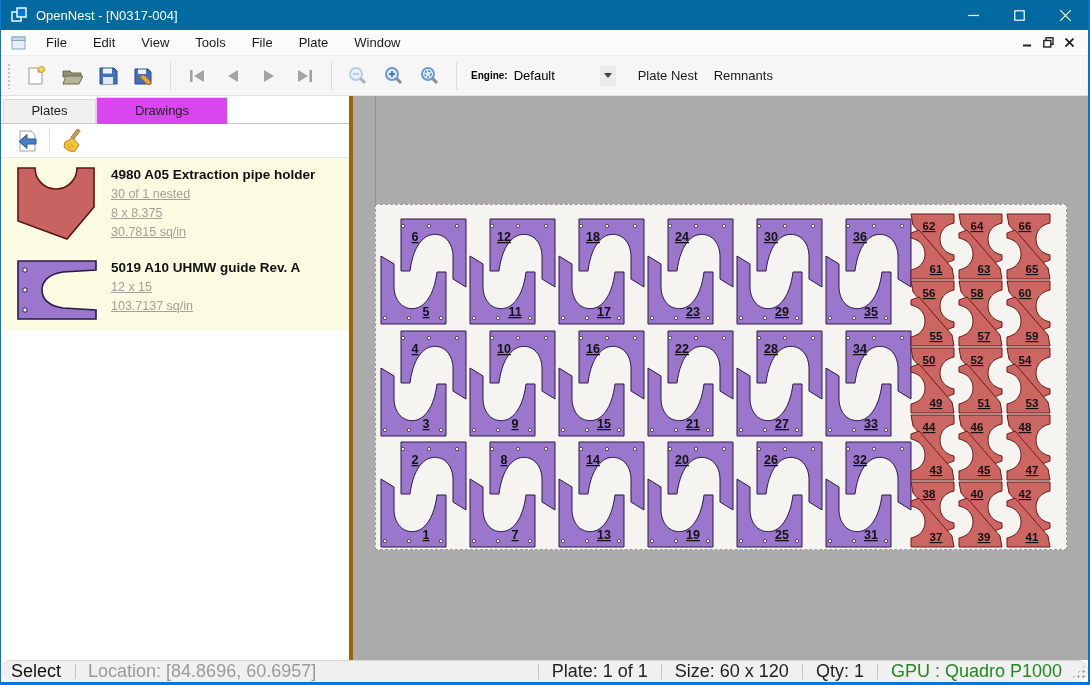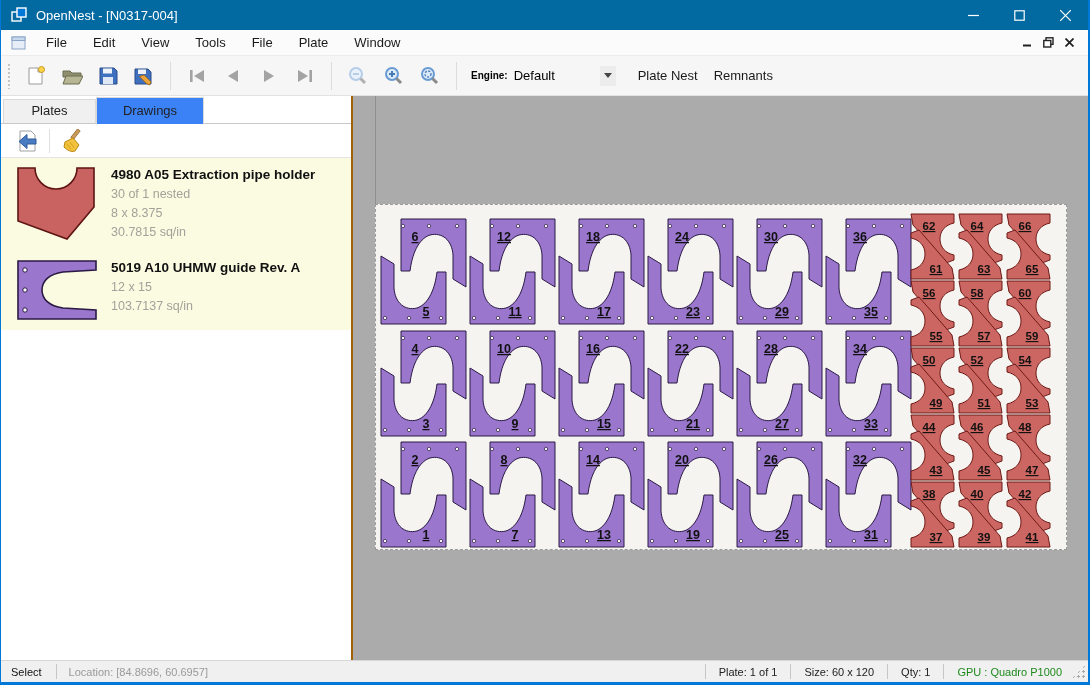--- a/index.html
+++ b/index.html
@@ -28,44 +28,44 @@
           background-image:radial-gradient(#c3c3c3 1px, transparent 1.2px); background-size:4px 4px; }
   .tool-btn { width:30px; height:30px; display:flex; align-items:center; justify-content:center; margin:0 3px; }
   .tsep { width:1px; height:28px; background:#dcdcdc; margin:0 8px; }
   .engine-label { font-size:10px; font-weight:bold; margin:0 6px 0 6px; }
   .engine-value { font-size:13px; width:86px; }
   .engine-drop { width:16px; height:20px; background:#ececec; display:flex; align-items:center; justify-content:center; margin-right:14px; }
   .flat-btn { font-size:13px; padding:5px 8px; color:#1a1a1a; }
 
   
   .main { flex:1 1 auto; display:flex; min-height:0; }
-  .left-panel { width:352px; flex:0 0 352px; background:#fff; display:flex; flex-direction:column; border-right:2px solid #a16207; }
+  .left-panel { width:352px; flex:0 0 352px; background:#fff; display:flex; flex-direction:column; border-right:4px solid #a16207; }
   .tabstrip { height:27px; display:flex; align-items:flex-end; background:#fff; padding-left:2px; flex:0 0 27px; }
   .tab { font-size:13px; padding:3px 0; text-align:center; border:1px solid #d9d9d9; border-bottom:none;
          background:#f0f0f0; height:24px; width:93px; color:#222; }
-  .tab.active { background:#3b82f6; height:27px; width:108px; padding-top:5px; position:relative; z-index:2; margin-bottom:-1px; }
+  .tab.active { background:#d946ef; height:27px; width:132px; padding-top:5px; position:relative; z-index:2; margin-bottom:-1px; }
   .panel-body { flex:1 1 auto; border-top:1px solid #c8c8c8; display:flex; flex-direction:column; min-height:0;justify-content:space-between; }
   .panel-toolbar { height:34px; display:flex; align-items:center; border-bottom:1px solid #e4e4e4; padding-left:12px; flex:0 0 34px;}
   .ptool-btn { width:28px; height:28px; display:flex; align-items:center; justify-content:center; }
   .psep { width:1px; height:24px; background:#e0e0e0; margin:0 8px; }
   .draw-list { flex:1 1 auto; overflow:hidden; }
   .draw-item { display:flex; background:#fbfbe2; padding:7px 10px 8px 14px; }
   .thumb { width:96px; flex:0 0 96px; display:flex; align-items:flex-start; }
   .draw-info { padding-top:2px; }
   .draw-name { font-size:13.5px; font-weight:bold; color:#111; margin-bottom:3px; }
-  .draw-sub { font-size:12.5px; color:#a2a29a; line-height:19px; }
+  .draw-sub { font-size:12.5px; color:#a2a29a; line-height:19px;text-decoration:underline; }
 
   .canvas { flex:1 1 auto; background:#ababab; position:relative; overflow:hidden; }
   .guide-line { position:absolute; left:22px; top:0; width:1px; height:109px; background:#8f8f8f; }
   .plate { position:absolute; left:22px; top:108px; width:692px; height:346px;
            background:#f5f4f1; border:1px dashed #9a9a9a; }
   .plate svg { display:block; }
 
   
-  .statusbar { height:22px; background:#f0f0f0; border-top:1px solid #d6d6d6; display:flex; align-items:center; font-size:11px; flex:0 0 22px; }
+  .statusbar { height:22px; background:#f0f0f0; border-top:1px solid #d6d6d6; display:flex; align-items:center; font-size:18px; flex:0 0 22px;border-radius:10px; }
   .st-mode { padding:0 14px 0 10px; color:#111; }
   .vsep { width:1px; height:15px; background:#c6c6c6; }
   .st-loc { color:#9a9a9a; padding:0 12px; }
   .st-right { margin-left:auto; display:flex; align-items:center; height:100%; }
   .st-cell { padding:0 13px; color:#222; }
   .st-gpu { color:#1e8a1e; padding:0 10px 0 13px; }
   .grip-corner { width:14px; height:14px; margin-right:2px;
      background-image:radial-gradient(#a8a8a8 1.2px, transparent 1.4px); background-size:5px 5px;
      background-position:bottom right; clip-path:polygon(100% 0,100% 100%,0 100%); }
   .bottomstrip { height:3px; background:#0078d7; flex:0 0 3px; }

